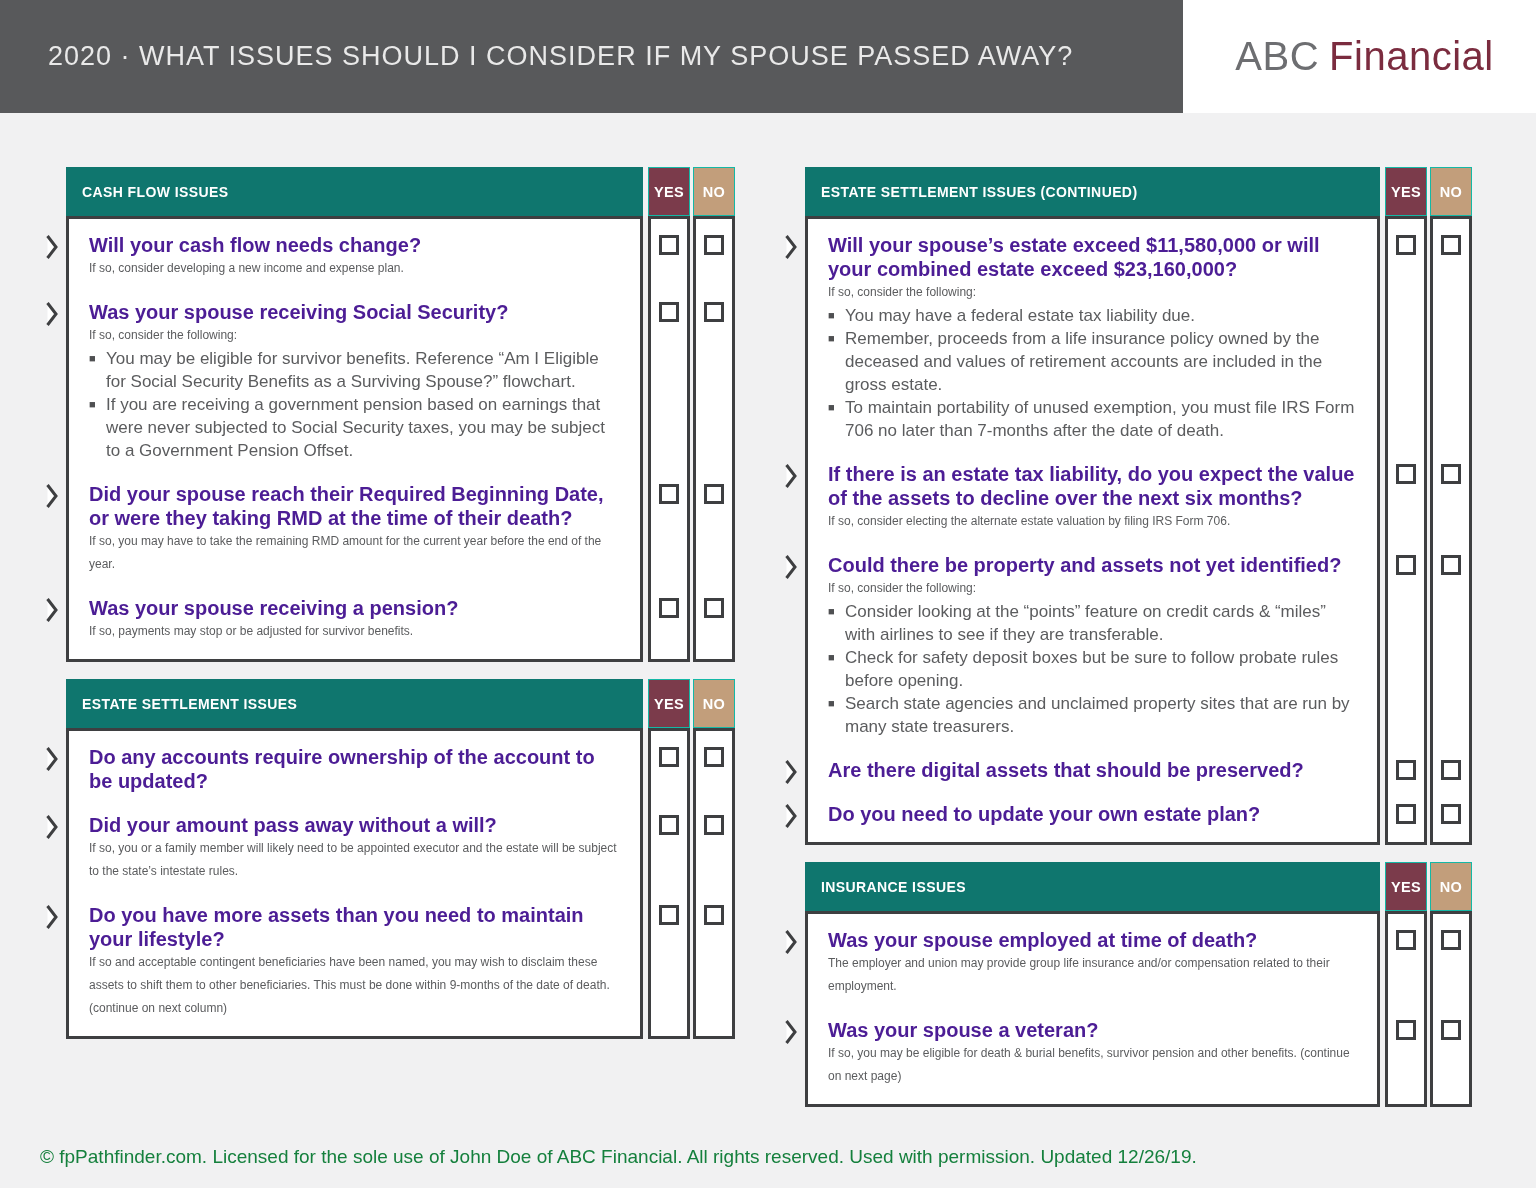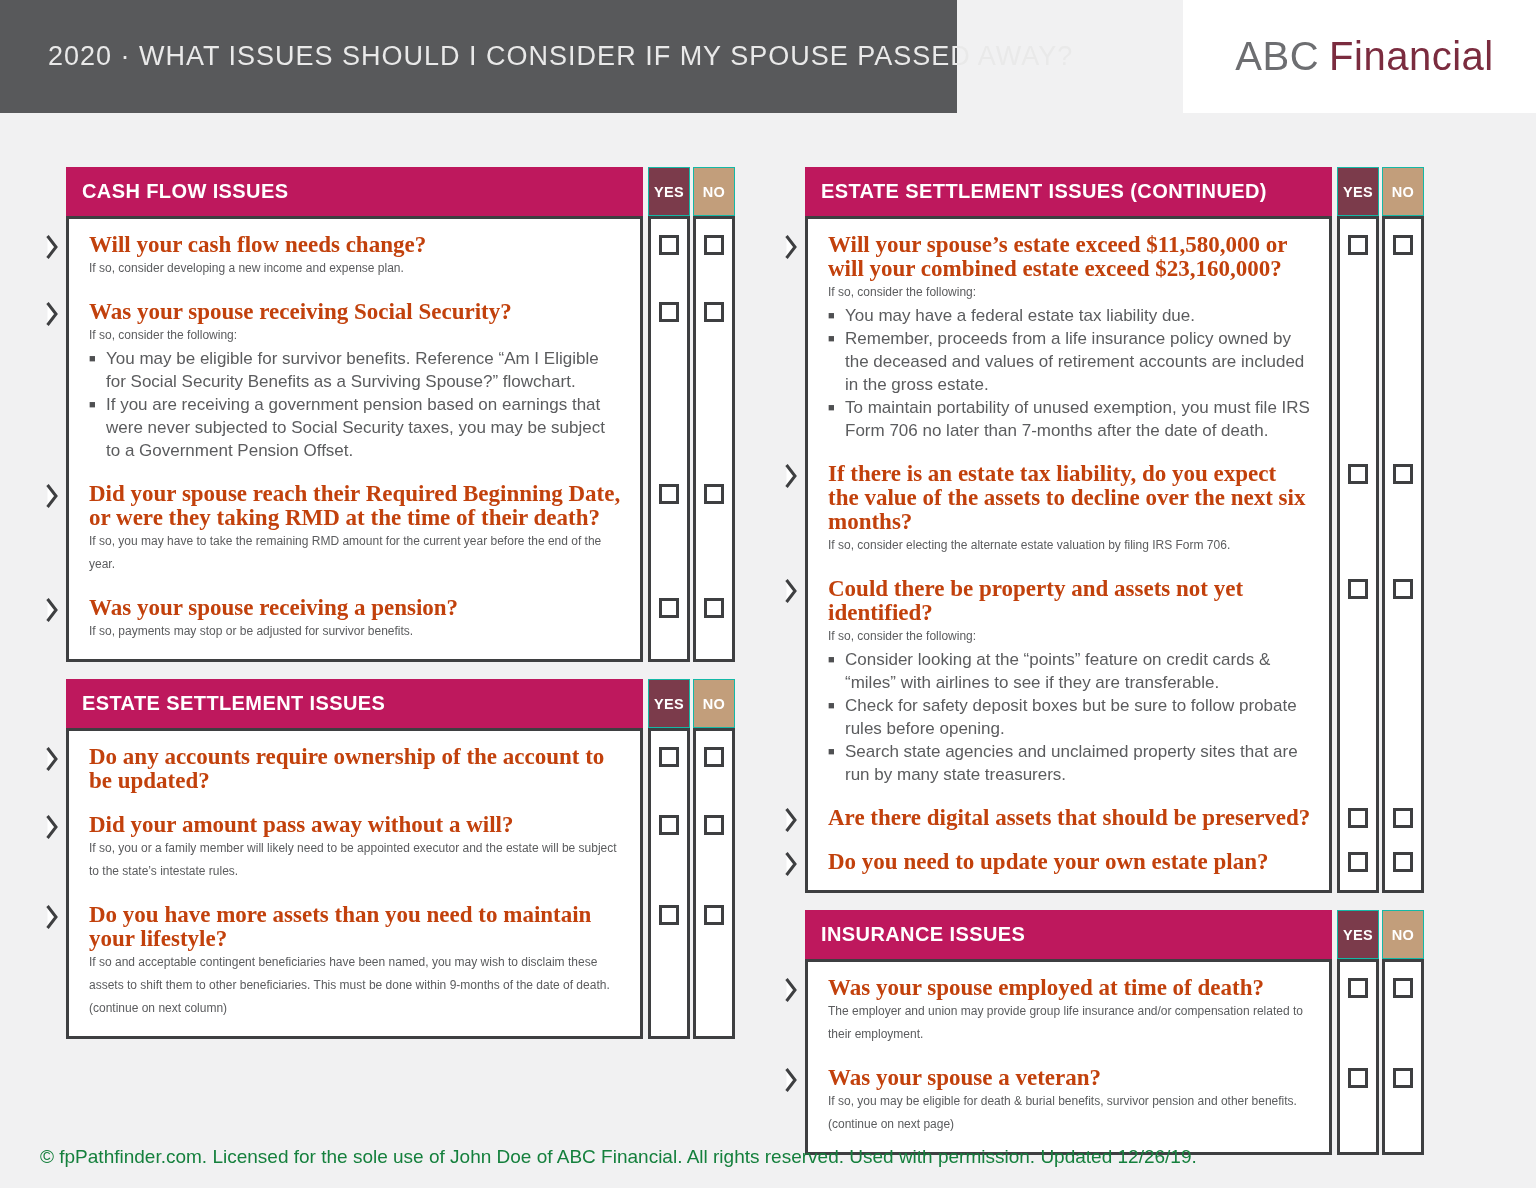--- a/index.html
+++ b/index.html
@@ -3,50 +3,50 @@
 <meta charset="utf-8">
 <style>
   html,body{margin:0;padding:0;}
   body{
     width:1536px;height:1188px;position:relative;overflow:hidden;
     background:#f1f1f2;
     font-family:"Liberation Sans", sans-serif;
     -webkit-font-smoothing:antialiased;
   }
   
-  .banner{position:absolute;left:0;top:0;width:957px;height:113px;background:#58595b;}
+  .banner{position:absolute;left:0;top:0;width:1183px;height:113px;background:#58595b;}
   .banner-title{
     position:absolute;left:48px;top:0;height:113px;display:flex;align-items:center;
     color:#e9e9e9;font-size:27px;letter-spacing:1px;font-weight:400;white-space:nowrap;
   }
   .banner-arrow{
     position:absolute;left:1183px;top:47px;width:0;height:0;
     border-top:10px solid transparent;border-bottom:10px solid transparent;
     border-left:11px solid #58595b;
   }
   .logo-box{
     position:absolute;left:1183px;top:0;right:0;height:113px;background:#ffffff;
     display:flex;align-items:center;justify-content:center;gap:10px;
     font-size:40px;letter-spacing:0.5px;padding-left:10px;
   }
   .logo-abc{color:#6d6e71;font-weight:400;}
   .logo-fin{color:#7b2c3f;font-weight:500;}
 
   
   .col{position:absolute;top:167px;}
   .col-left{left:66px;width:669px;}
-  .col-right{left:805px;width:619px;}
+  .col-right{left:805px;width:667px;}
   .panel{position:relative;margin-bottom:17px;}
 
   
   .panel-header{position:relative;height:49px;}
   .panel-title-bar{
-    position:absolute;left:0;right:92px;top:0;bottom:0;background:#be185d;
+    position:absolute;left:0;right:92px;top:0;bottom:0;background:#0f766e;
     display:flex;align-items:center;padding-left:16px;
-    color:#ffffff;font-size:20px;font-weight:700;letter-spacing:0.4px;
+    color:#ffffff;font-size:14px;font-weight:700;letter-spacing:0.4px;
   }
   .col-head{
     position:absolute;top:0;bottom:0;width:42px;box-sizing:border-box;
     border:1px solid #14b8a6;display:flex;align-items:center;justify-content:center;
     color:#ffffff;font-size:14.5px;font-weight:700;letter-spacing:0.4px;
   }
   .yes-head{right:45px;background:#7b3b4b;}
   .no-head{right:0;background:#c29e7b;}
 
   
@@ -56,21 +56,21 @@
     background:#ffffff;border:3px solid #3e3f41;
   }
   .yes-col{right:45px;}
   .no-col{right:0;}
   .q-area{
     margin-right:92px;background:#ffffff;border:3px solid #3e3f41;
     padding:14px 18px 16px 20px;position:relative;
   }
   .question{position:relative;}
   .question + .question{margin-top:20px;}
-  .q-title{color:#c2410c;font-size:23px;font-weight:700;line-height:24px;font-family:Liberation Serif, serif;}
+  .q-title{color:#4c1d95;font-size:20px;font-weight:700;line-height:24px;}
   .q-detail{color:#5b5c5e;font-size:12px;line-height:23px;}
   .bullets{margin:0;}
   .bullet{display:flex;color:#5b5c5e;font-size:17px;line-height:23px;}
   .bullet .bm{flex:0 0 17px;font-size:11px;line-height:23px;color:#4f5052;}
   .bullet .bt{flex:1;}
   .chev{position:absolute;left:-43px;top:1px;}
   .cb{
     position:absolute;top:2px;width:20px;height:20px;box-sizing:border-box;
     background:#ffffff;border:3px solid #3e3f41;display:block;
   }

